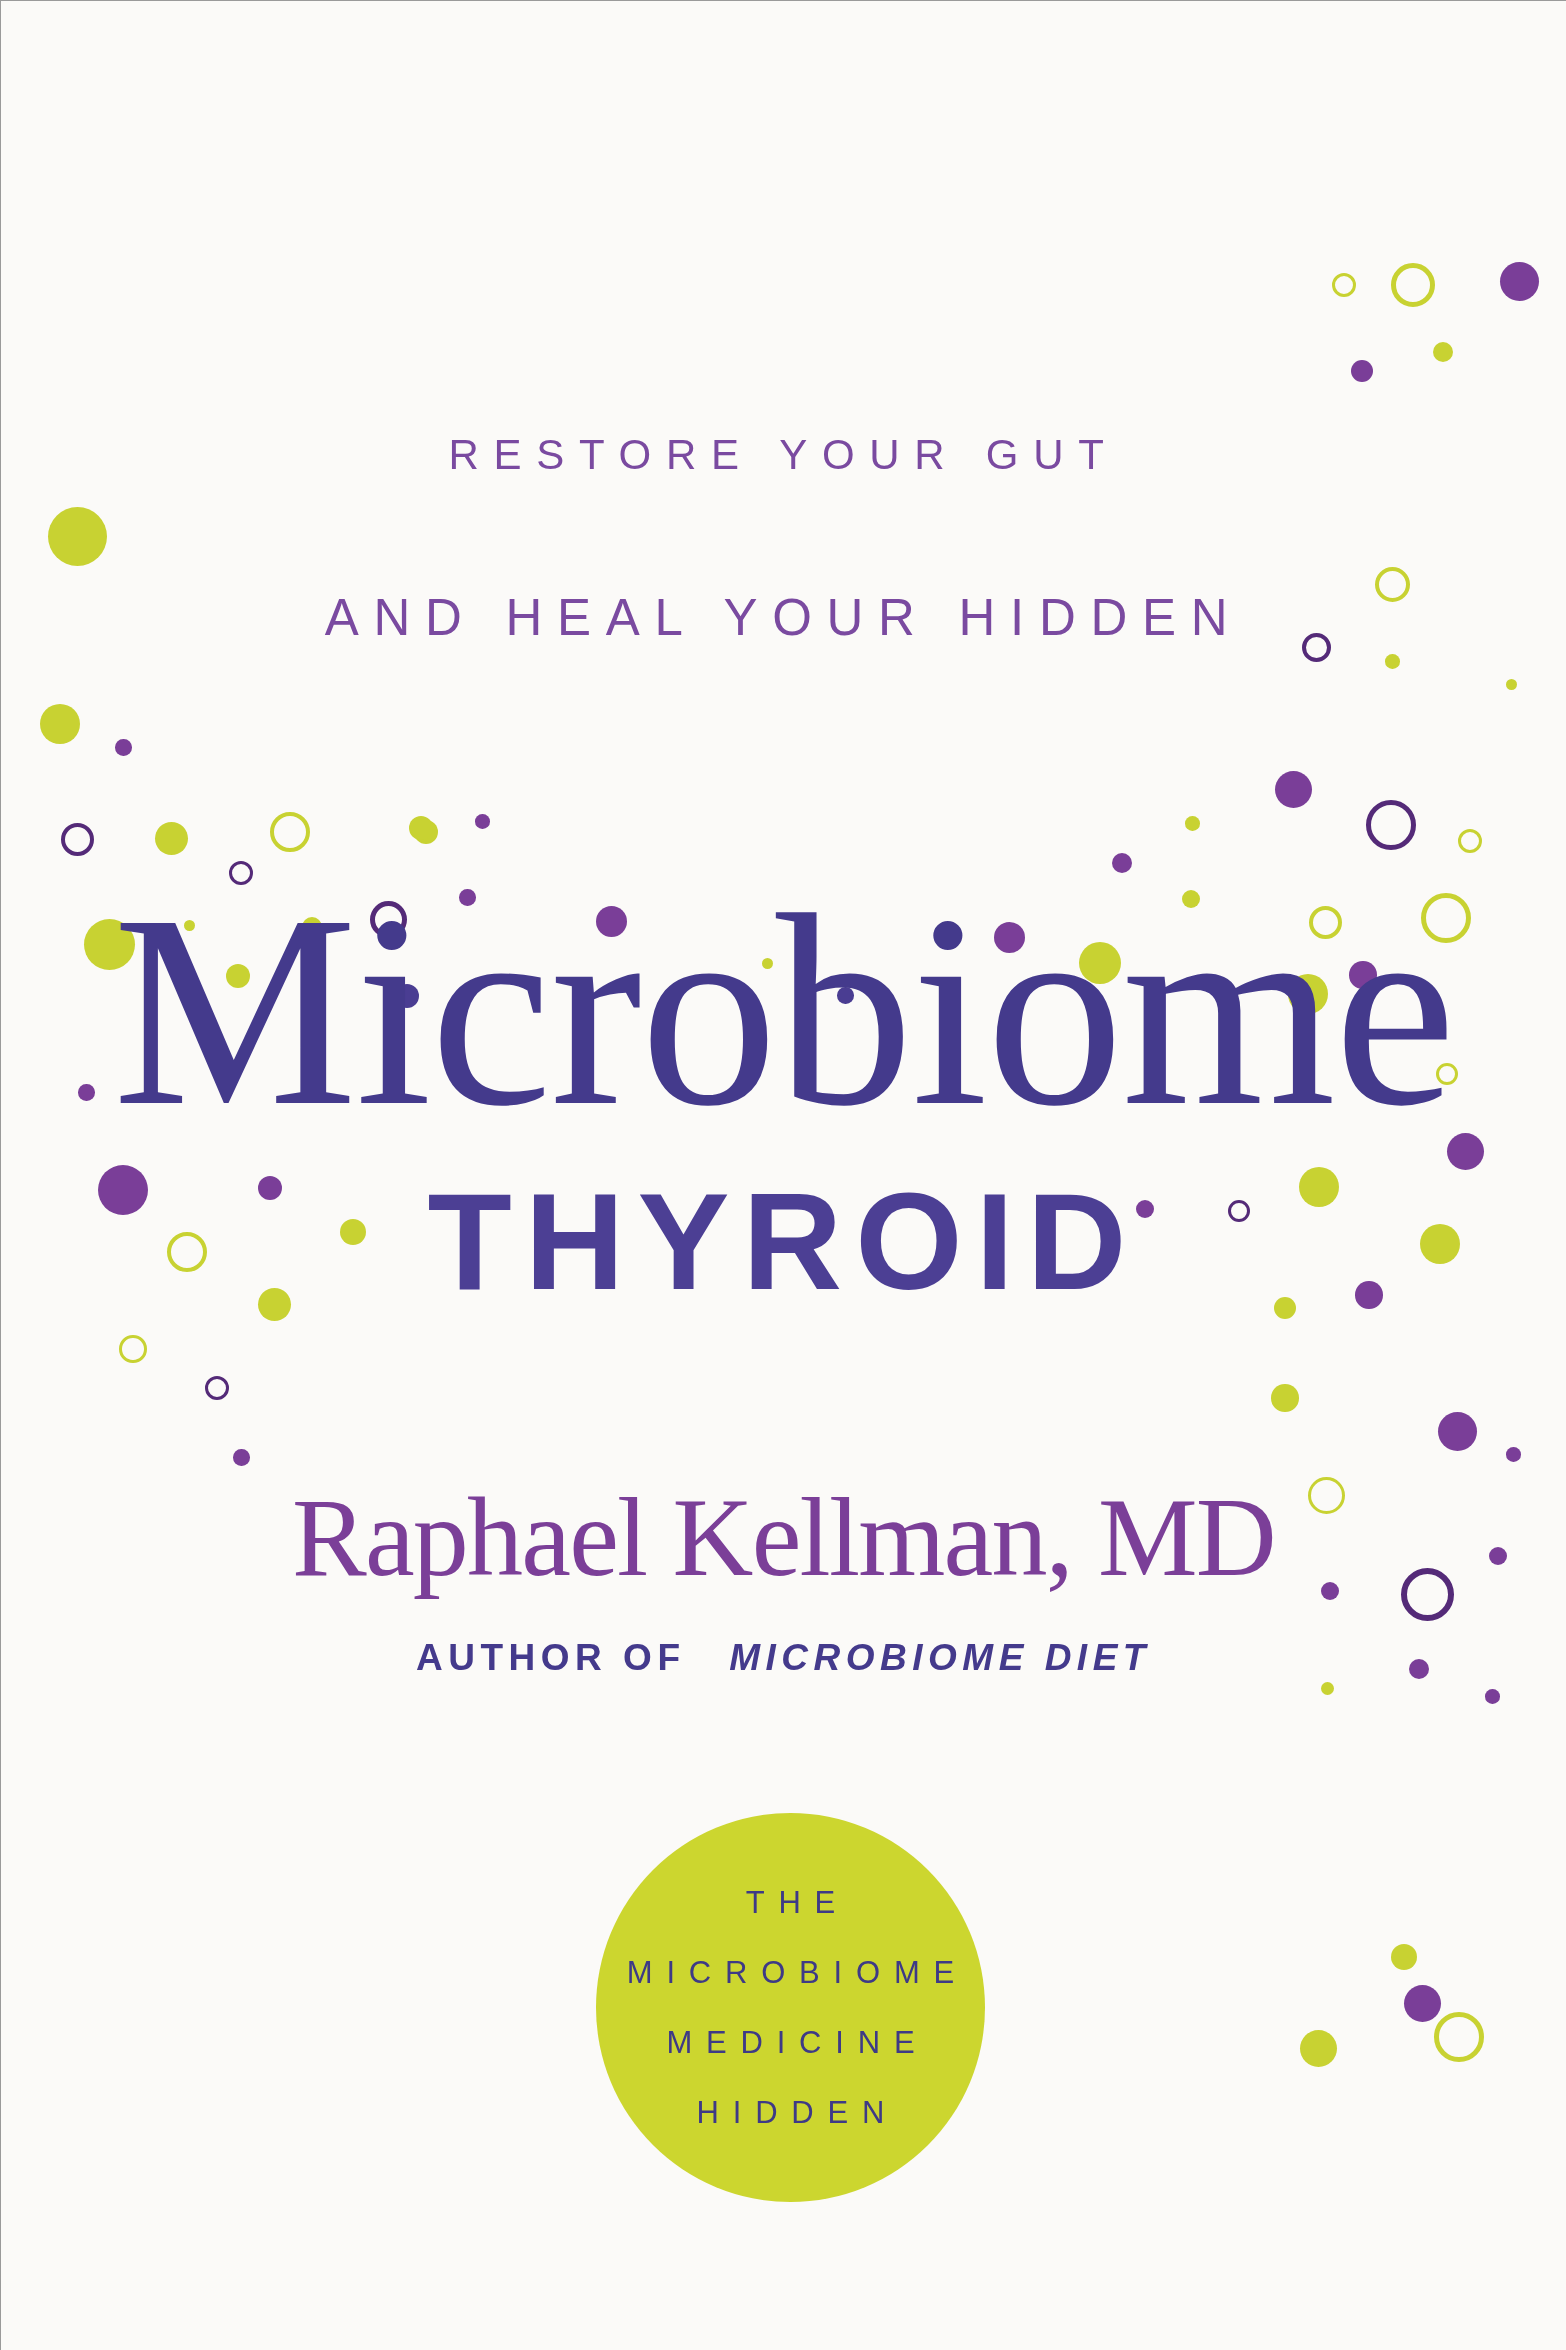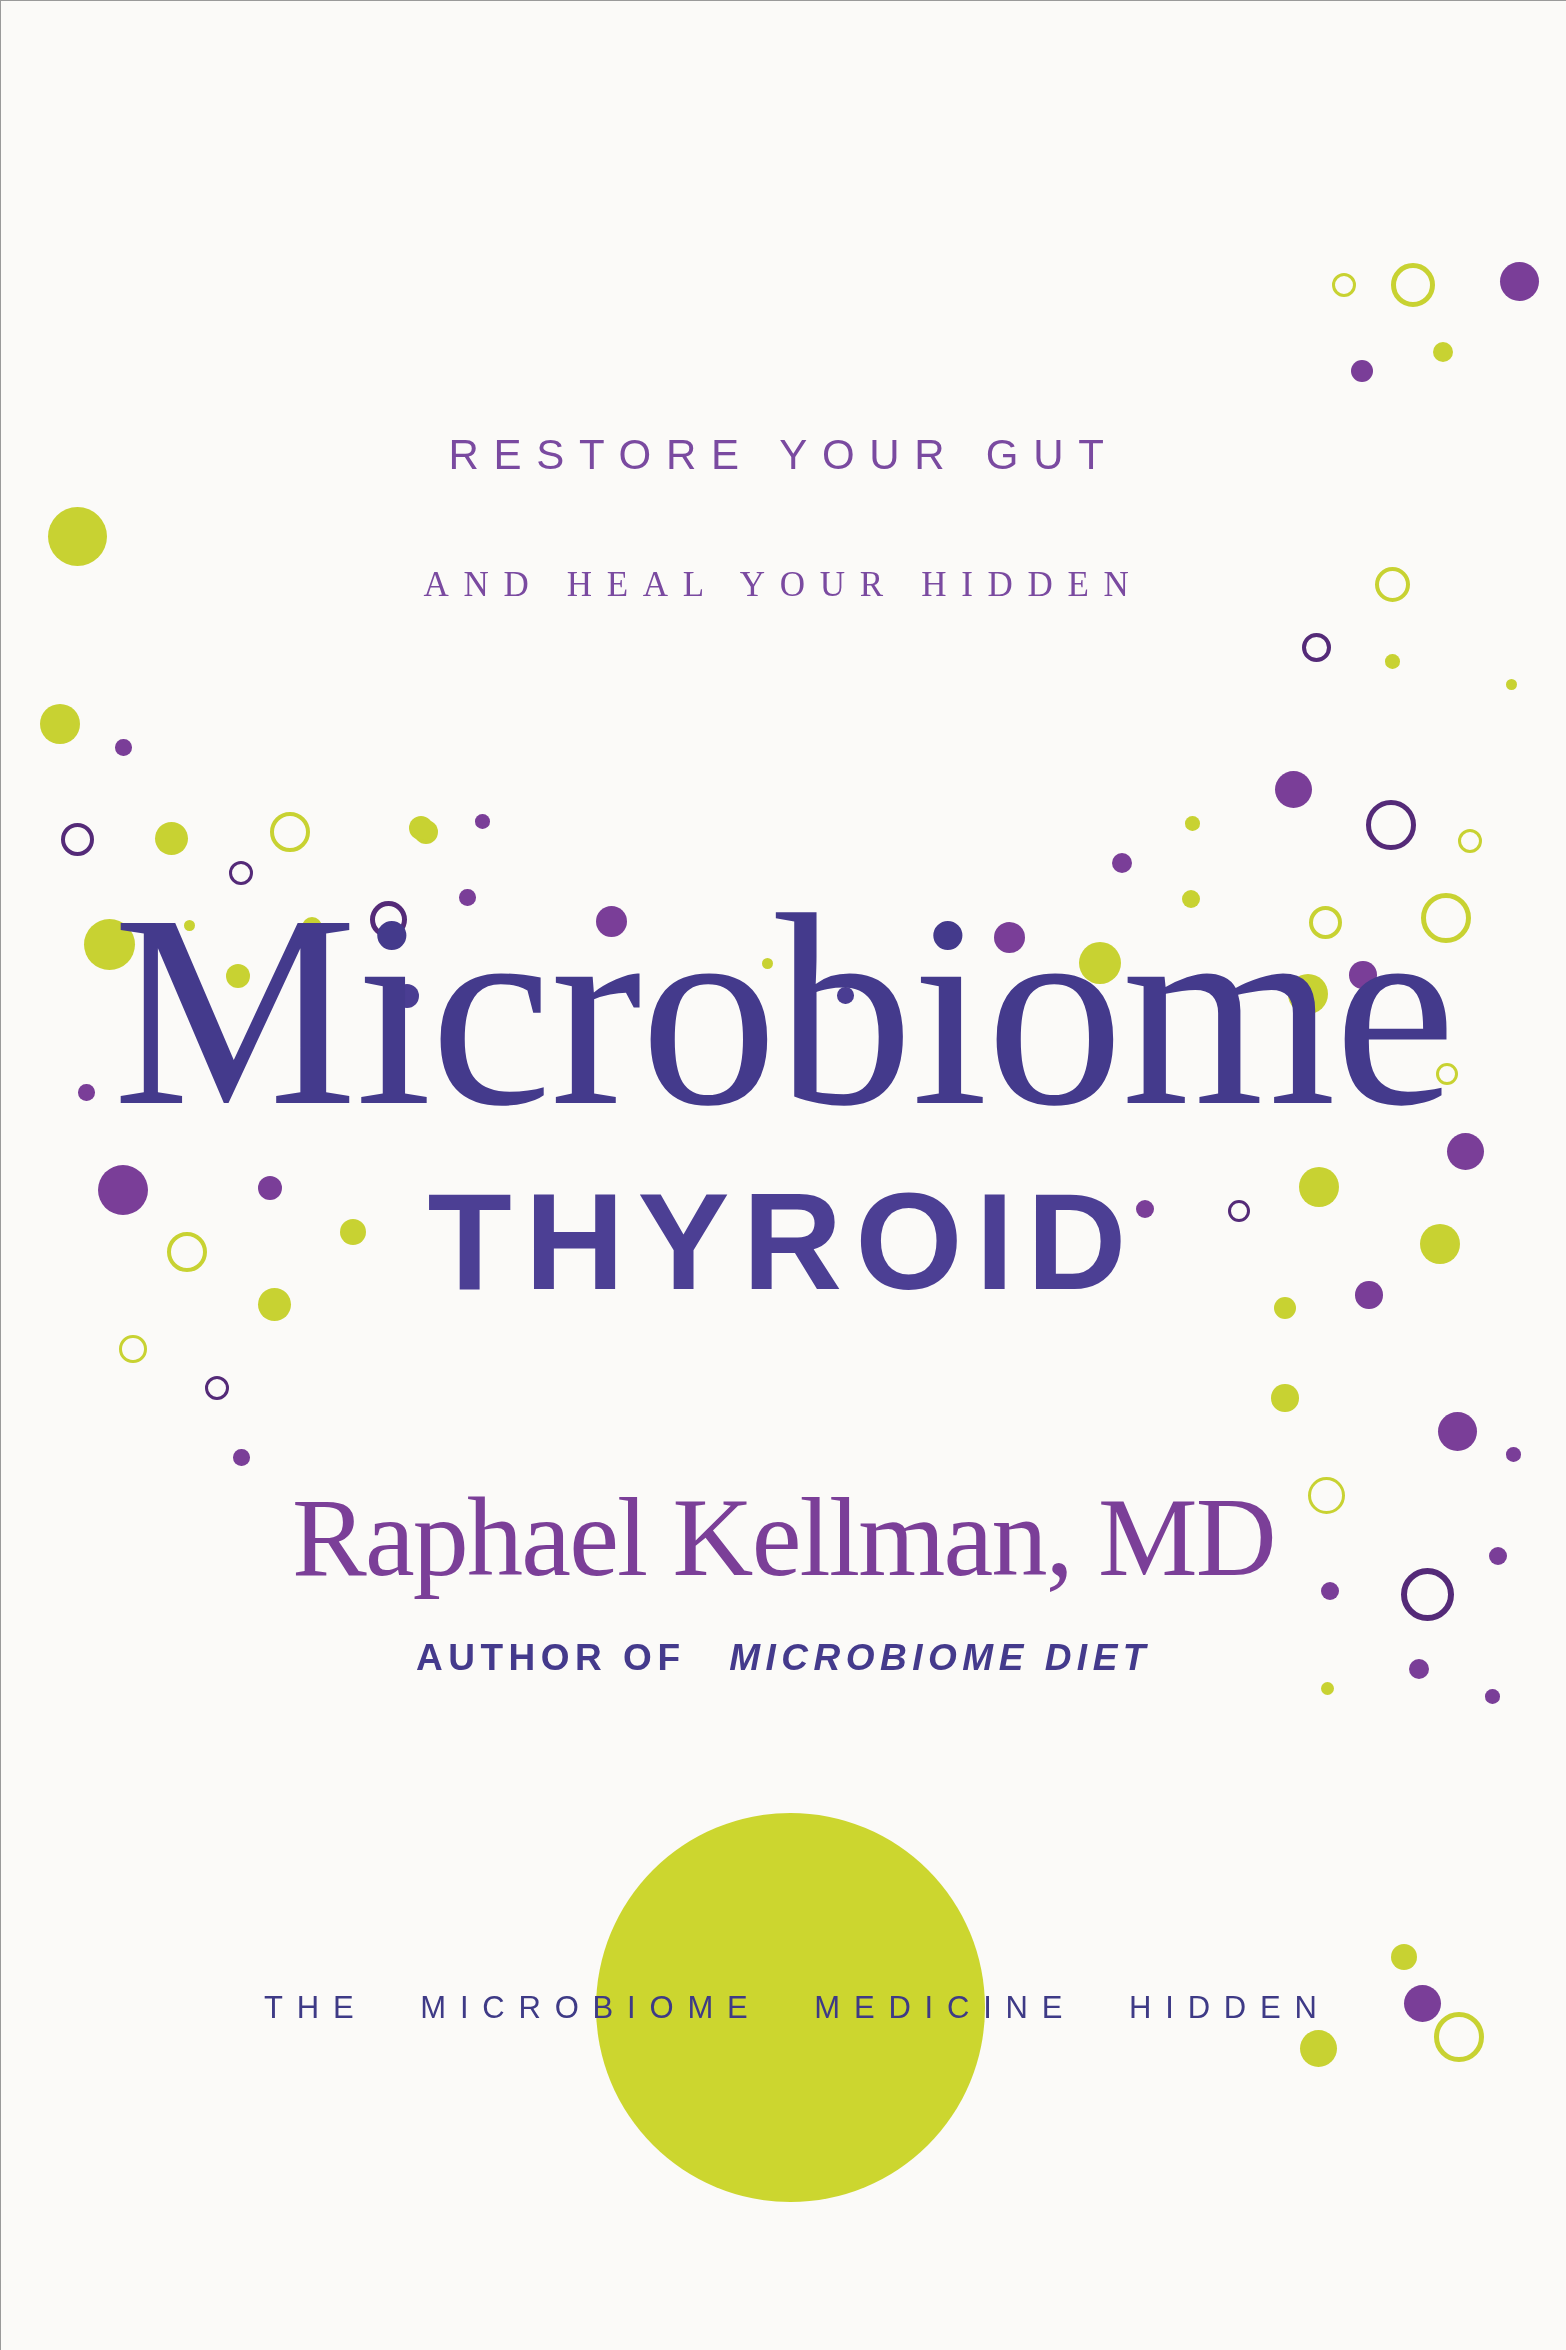--- a/index.html
+++ b/index.html
@@ -9,41 +9,41 @@
     margin:0 auto;
     background:#fbfaf8;
     border:1.8px solid #9a9a9a;
     box-sizing:border-box;
     overflow:hidden;
     font-family:"Liberation Sans", sans-serif;
   }
   .dot{position:absolute;border-radius:50%;box-sizing:border-box;}
   .abs-center{position:absolute;left:0;right:0;text-align:center;}
   .tag1{top:430px;font-size:42px;font-weight:400;letter-spacing:14.7px;color:#7a4aa0;}
-  .tag2{top:564px;font-size:35px;font-weight:400;letter-spacing:14.7px;color:#7a4aa0;font-family:Liberation Serif, serif;}
+  .tag2{top:587px;font-size:51px;font-weight:400;letter-spacing:14.7px;color:#7a4aa0;}
   .tag3{top:680px;font-size:50px;font-weight:700;letter-spacing:13px;color:#7b3f98;}
   .main-title{
     top:872px;font-family:"Liberation Serif", serif;
     font-size:275px;line-height:1;letter-spacing:-1.8px;color:#443a8c;
   }
   .sub-title{
     top:1171px;font-size:138px;font-weight:700;letter-spacing:13px;color:#4c3f94;line-height:1;
   }
   .author{
     top:1480px;font-family:"Liberation Serif", serif;
     font-size:112px;letter-spacing:-1.8px;color:#7b3f98;line-height:1;
   }
   .credit{
     top:1636px;font-size:37px;font-weight:700;letter-spacing:5.5px;color:#443a8c;
   }
   .credit .book{font-style:italic;margin-left:28px;}
   .badge{
     position:absolute;left:595px;top:1812px;width:389px;height:389px;
     border-radius:50%;background:#ccd62f;
-    display:flex;flex-direction:row;align-items:center;justify-content:center;
+    display:flex;flex-direction:column;align-items:center;justify-content:center;
     gap:39px;
   }
   .badge-line{
     font-size:31px;font-weight:400;letter-spacing:13.8px;color:#3e3a86;
     text-indent:13.8px; 
     line-height:1;
   }
 </style>
 </head>
 <body>

